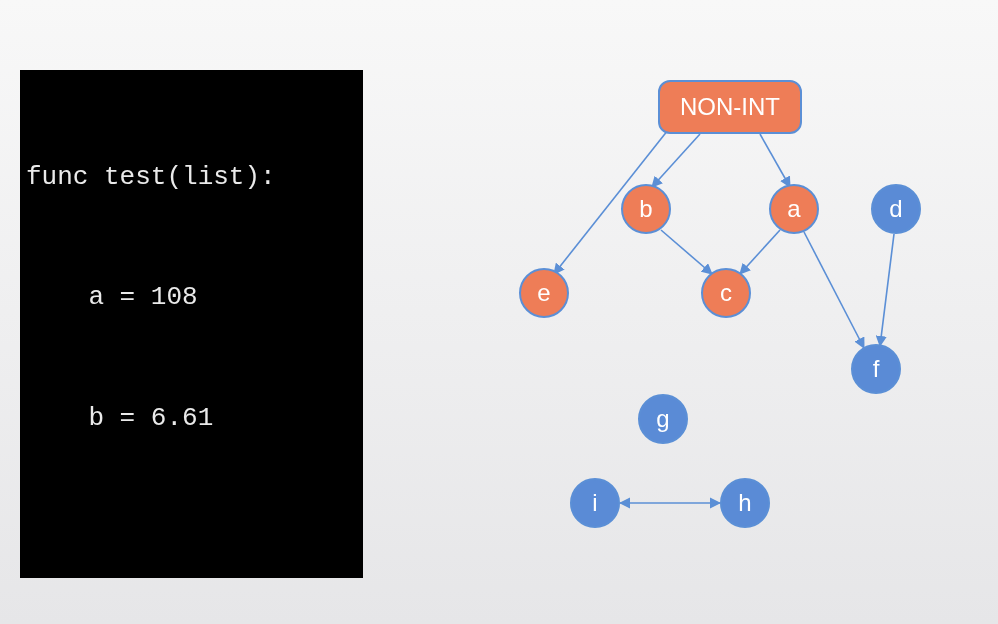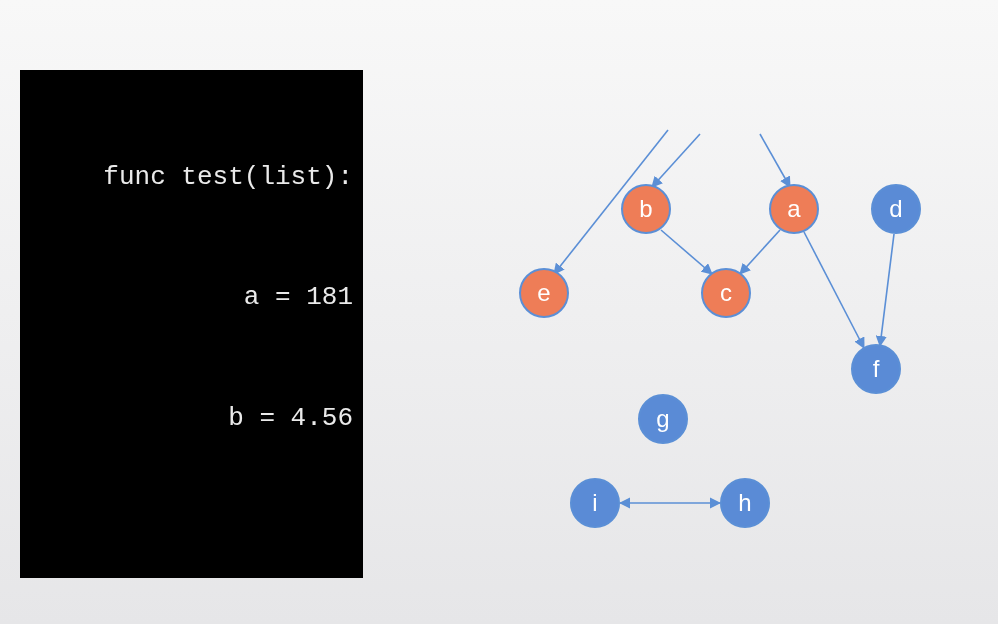--- a/index.html
+++ b/index.html
@@ -24,21 +24,20 @@
     height: 508px;
     background: #000;
     color: #eaeaea;
     font-family: "Courier New", monospace;
     font-size: 26px;
     line-height: 1.55;
     padding: 6px 10px 8px 6px;
     white-space: pre;
     box-sizing: border-box;
     overflow: hidden;
-    text-align: right;
   }
   .code-line { display: block; }
 
   .diagram {
     position: absolute;
     left: 420px;
     top: 60px;
     width: 560px;
     height: 500px;
   }
@@ -86,22 +85,22 @@
     stroke-width: 1.6;
   }
 </style>
 </head>
 <body>
 
 <div class="stage">
 
   <div class="code-block">
     <span class="code-line">func test(list):</span>
-    <span class="code-line">    a = 181</span>
-    <span class="code-line">    b = 4.56</span>
+    <span class="code-line">    a = 108</span>
+    <span class="code-line">    b = 6.61</span>
     
     
     
     
     
     
     
   </div>
 
   <div class="diagram">
@@ -123,20 +122,21 @@
 
       <line x1="360" y1="170" x2="320" y2="214" marker-end="url(#ah)"></line>
 
       <line x1="384" y1="172" x2="444" y2="288" marker-end="url(#ah)"></line>
 
       <line x1="474" y1="174" x2="460" y2="286" marker-end="url(#ah)"></line>
 
       <line x1="200" y1="443" x2="300" y2="443" marker-end="url(#ah)" marker-start="url(#ah)"></line>
     </svg>
 
+    <div class="non-int" style="left:238px; top:20px;">NON-INT</div>
 
     <div class="node orange" style="left:201px; top:124px;">b</div>
     <div class="node orange" style="left:349px; top:124px;">a</div>
     <div class="node blue" style="left:451px; top:124px;">d</div>
     <div class="node orange" style="left:99px; top:208px;">e</div>
     <div class="node orange" style="left:281px; top:208px;">c</div>
     <div class="node blue" style="left:431px; top:284px;">f</div>
     <div class="node blue" style="left:218px; top:334px;">g</div>
     <div class="node blue" style="left:150px; top:418px;">i</div>
     <div class="node blue" style="left:300px; top:418px;">h</div>

